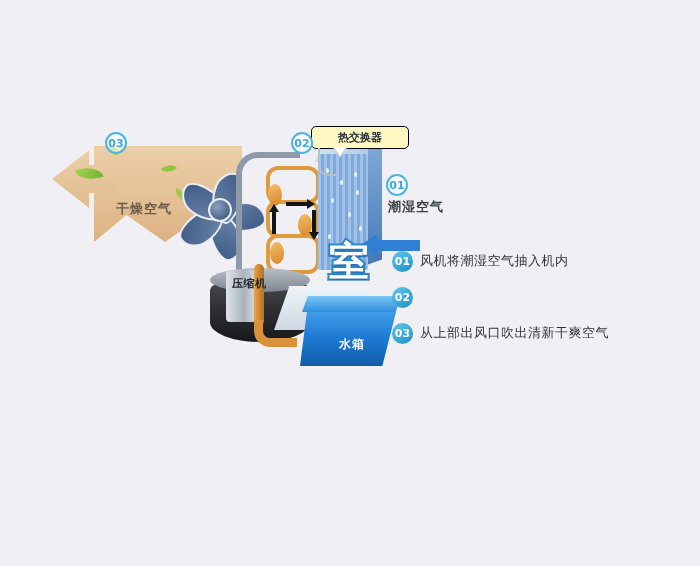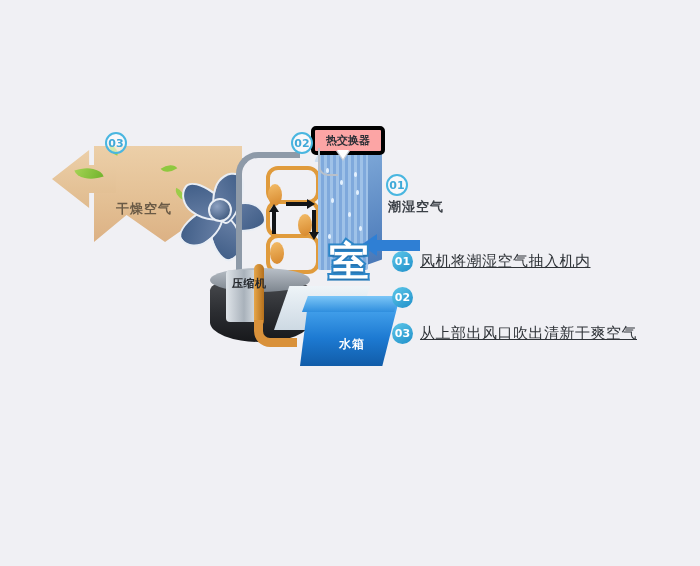--- a/index.html
+++ b/index.html
@@ -216,21 +216,21 @@
     clip-path:polygon(8% 0%,100% 0%,96% 100%,2% 100%);
   }
   .lbl-tank{
     position:absolute;left:339px;top:336px;
     font-size:12px;color:#ffffff;font-weight:bold;letter-spacing:1px;
   }
 
   
   .bubble{
     position:absolute;left:311px;top:8px;
-    padding:3px 11px;background:#fca5a5;border:4px solid #000000;
+    padding:3px 26px;background:#fef9c3;border:1px solid #000000;
     border-radius:5px;font-size:11px;color:#2b2f36;white-space:nowrap;
     font-weight:bold;
   }
   .bubble::after{
     content:"";position:absolute;left:22px;bottom:-8px;width:0;height:0;
     border-top:9px solid #fff;border-left:6px solid transparent;border-right:6px solid transparent;
   }
   .bubble::before{
     content:"";position:absolute;left:21px;bottom:-10px;width:0;height:0;
     border-top:10px solid #c9ced6;border-left:7px solid transparent;border-right:7px solid transparent;
@@ -263,21 +263,21 @@
   
   .steps{position:absolute;left:392px;top:243px;width:300px;}
   .step{display:flex;align-items:center;height:36px;}
   .badge{
     width:21px;height:21px;border-radius:50%;flex:0 0 21px;
     background:linear-gradient(145deg,#5ec8ea,#1f8fc9);
     color:#fff;font-size:11px;font-weight:bold;
     display:flex;align-items:center;justify-content:center;
     margin-right:7px;
   }
-  .step-txt{font-size:15px;color:#2f3338;letter-spacing:.5px;white-space:nowrap;text-decoration:underline;}
+  .step-txt{font-size:13px;color:#2f3338;letter-spacing:.5px;white-space:nowrap;}
 
   
   .wm{
     position:absolute;left:0;top:238px;width:700px;text-align:center;
     font-size:40px;font-weight:bold;line-height:46px;
     color:#ffffff;letter-spacing:2px;
     -webkit-text-stroke:4px #2d86c8;
     paint-order:stroke fill;
     text-shadow:0 2px 0 rgba(20,70,120,.25);
     pointer-events:none;

